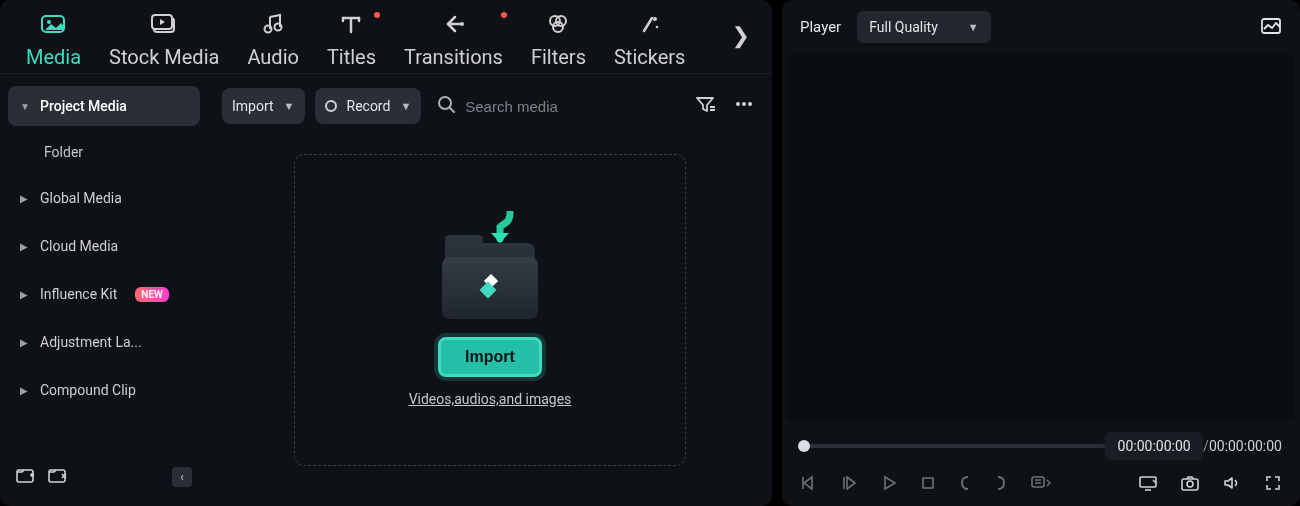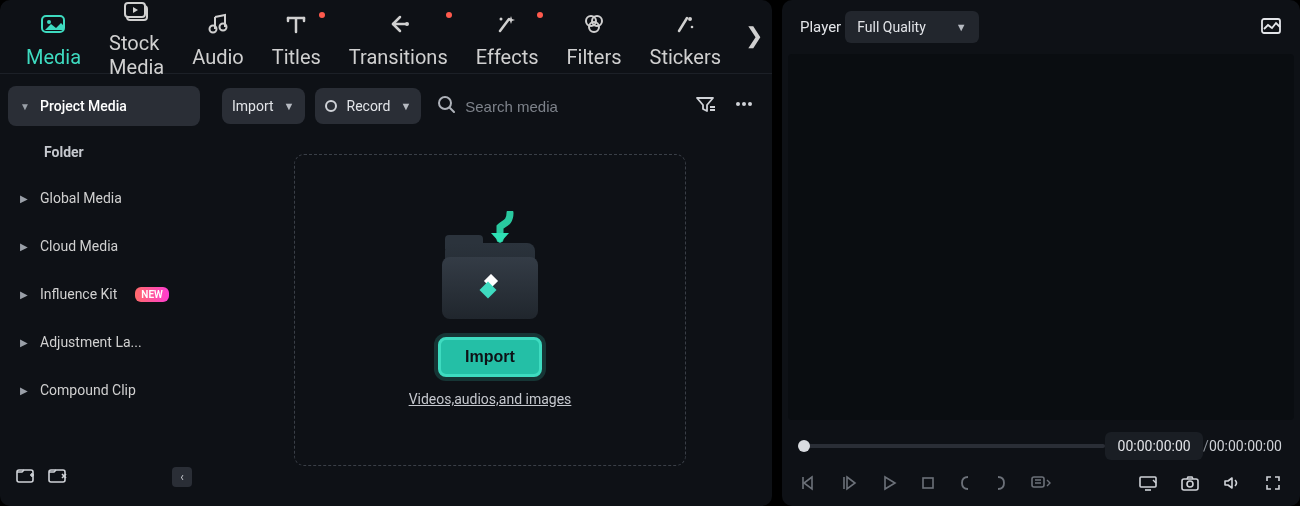--- a/index.html
+++ b/index.html
@@ -116,21 +116,20 @@
     border-radius: 6px;
     margin-left: 8px;
   }
   .side-plain {
     padding-left: 36px;
     font-size: 14px;
     height: 36px;
     display: flex;
     align-items: center;
     color: #c5c8ce;
-    font-weight: bold;
   }
   .sidebar-bottom {
     margin-top: auto;
     display: flex;
     align-items: center;
     gap: 12px;
     padding: 0 8px 6px;
     color: #c5c8ce;
   }
   .sidebar-bottom .sq-icon { cursor: pointer; }
@@ -257,21 +256,21 @@
     flex: 1;
     height: 100%;
     background: #0e1116;
     border-radius: 10px;
     display: flex;
     flex-direction: column;
   }
   .player-header {
     display: flex;
     align-items: center;
-    gap: 4px;
+    gap: 16px;
     height: 54px;
     padding: 0 18px;
   }
   .player-title { color: #e2e4e8; font-size: 15px; }
   .quality-select {
     display: flex;
     align-items: center;
     gap: 30px;
     background: #22262d;
     border-radius: 6px;
@@ -382,31 +381,20 @@
       <div class="topnav-item">
         <span class="dot"></span>
         <span class="icon">
           <svg width="26" height="20" viewBox="0 0 26 20">
               <path d="M15 3 L8 10 L15 17" stroke="#d0d0d0" stroke-width="2.5" fill="none" stroke-linecap="round" stroke-linejoin="round"></path>
               <path d="M8 10 H22" stroke="#d0d0d0" stroke-width="2.5" stroke-linecap="round"></path>
               <circle cx="22" cy="10" r="2" fill="#d0d0d0"></circle>
             </svg>
         </span>
         <span class="label">Transitions</span>
-      </div>
-      <div class="topnav-item">
-        <span class="dot"></span>
-        <span class="icon">
-          <svg width="24" height="22" viewBox="0 0 24 22">
-              <path d="M5 18 L14 6" stroke="#d0d0d0" stroke-width="2.5" stroke-linecap="round"></path>
-              <path d="M16 3 L17 6 L20 7 L17 8 L16 11 L15 8 L12 7 L15 6 Z" fill="#d0d0d0"></path>
-              <circle cx="6" cy="6" r="1.5" fill="#d0d0d0"></circle>
-            </svg>
-        </span>
-        <span class="label">Effects</span>
       </div>
       <div class="topnav-item">
         <span class="icon">
           <svg width="24" height="22" viewBox="0 0 24 22">
               <circle cx="9" cy="8" r="5" stroke="#d0d0d0" stroke-width="2" fill="none"></circle>
               <circle cx="15" cy="8" r="5" stroke="#d0d0d0" stroke-width="2" fill="none"></circle>
               <circle cx="12" cy="14" r="5" stroke="#d0d0d0" stroke-width="2" fill="none"></circle>
             </svg>
         </span>
         <span class="label">Filters</span>

